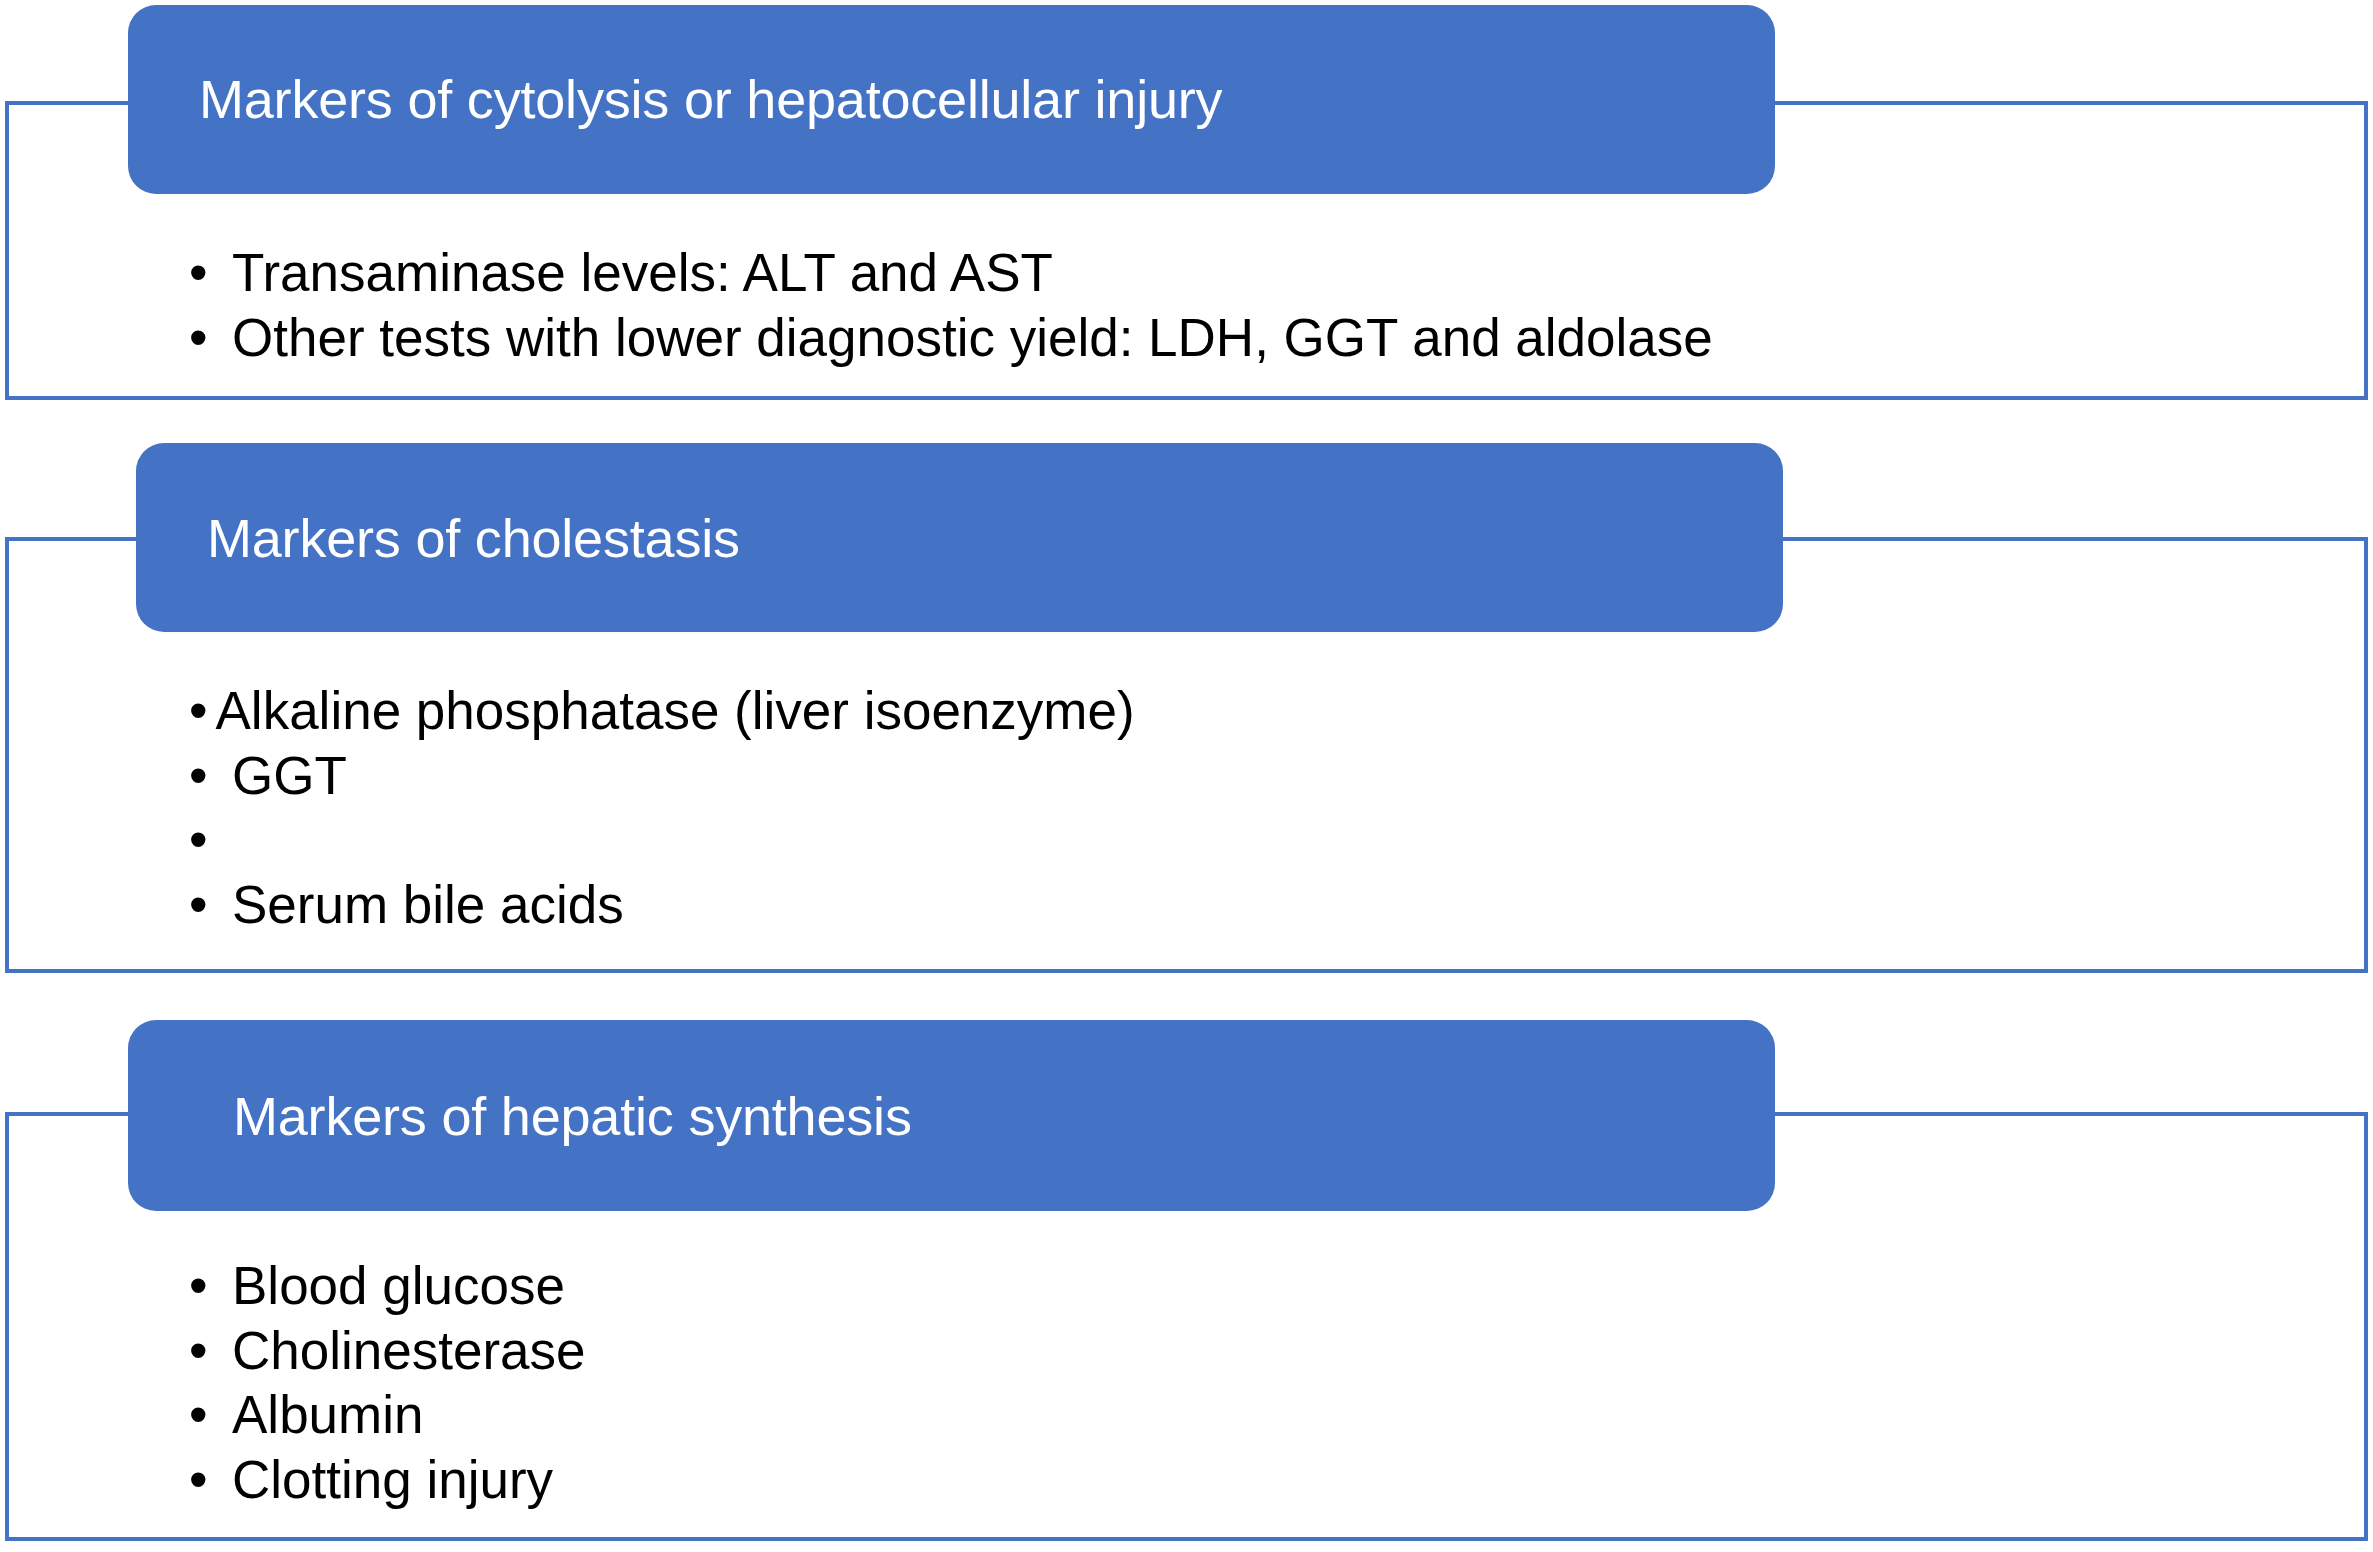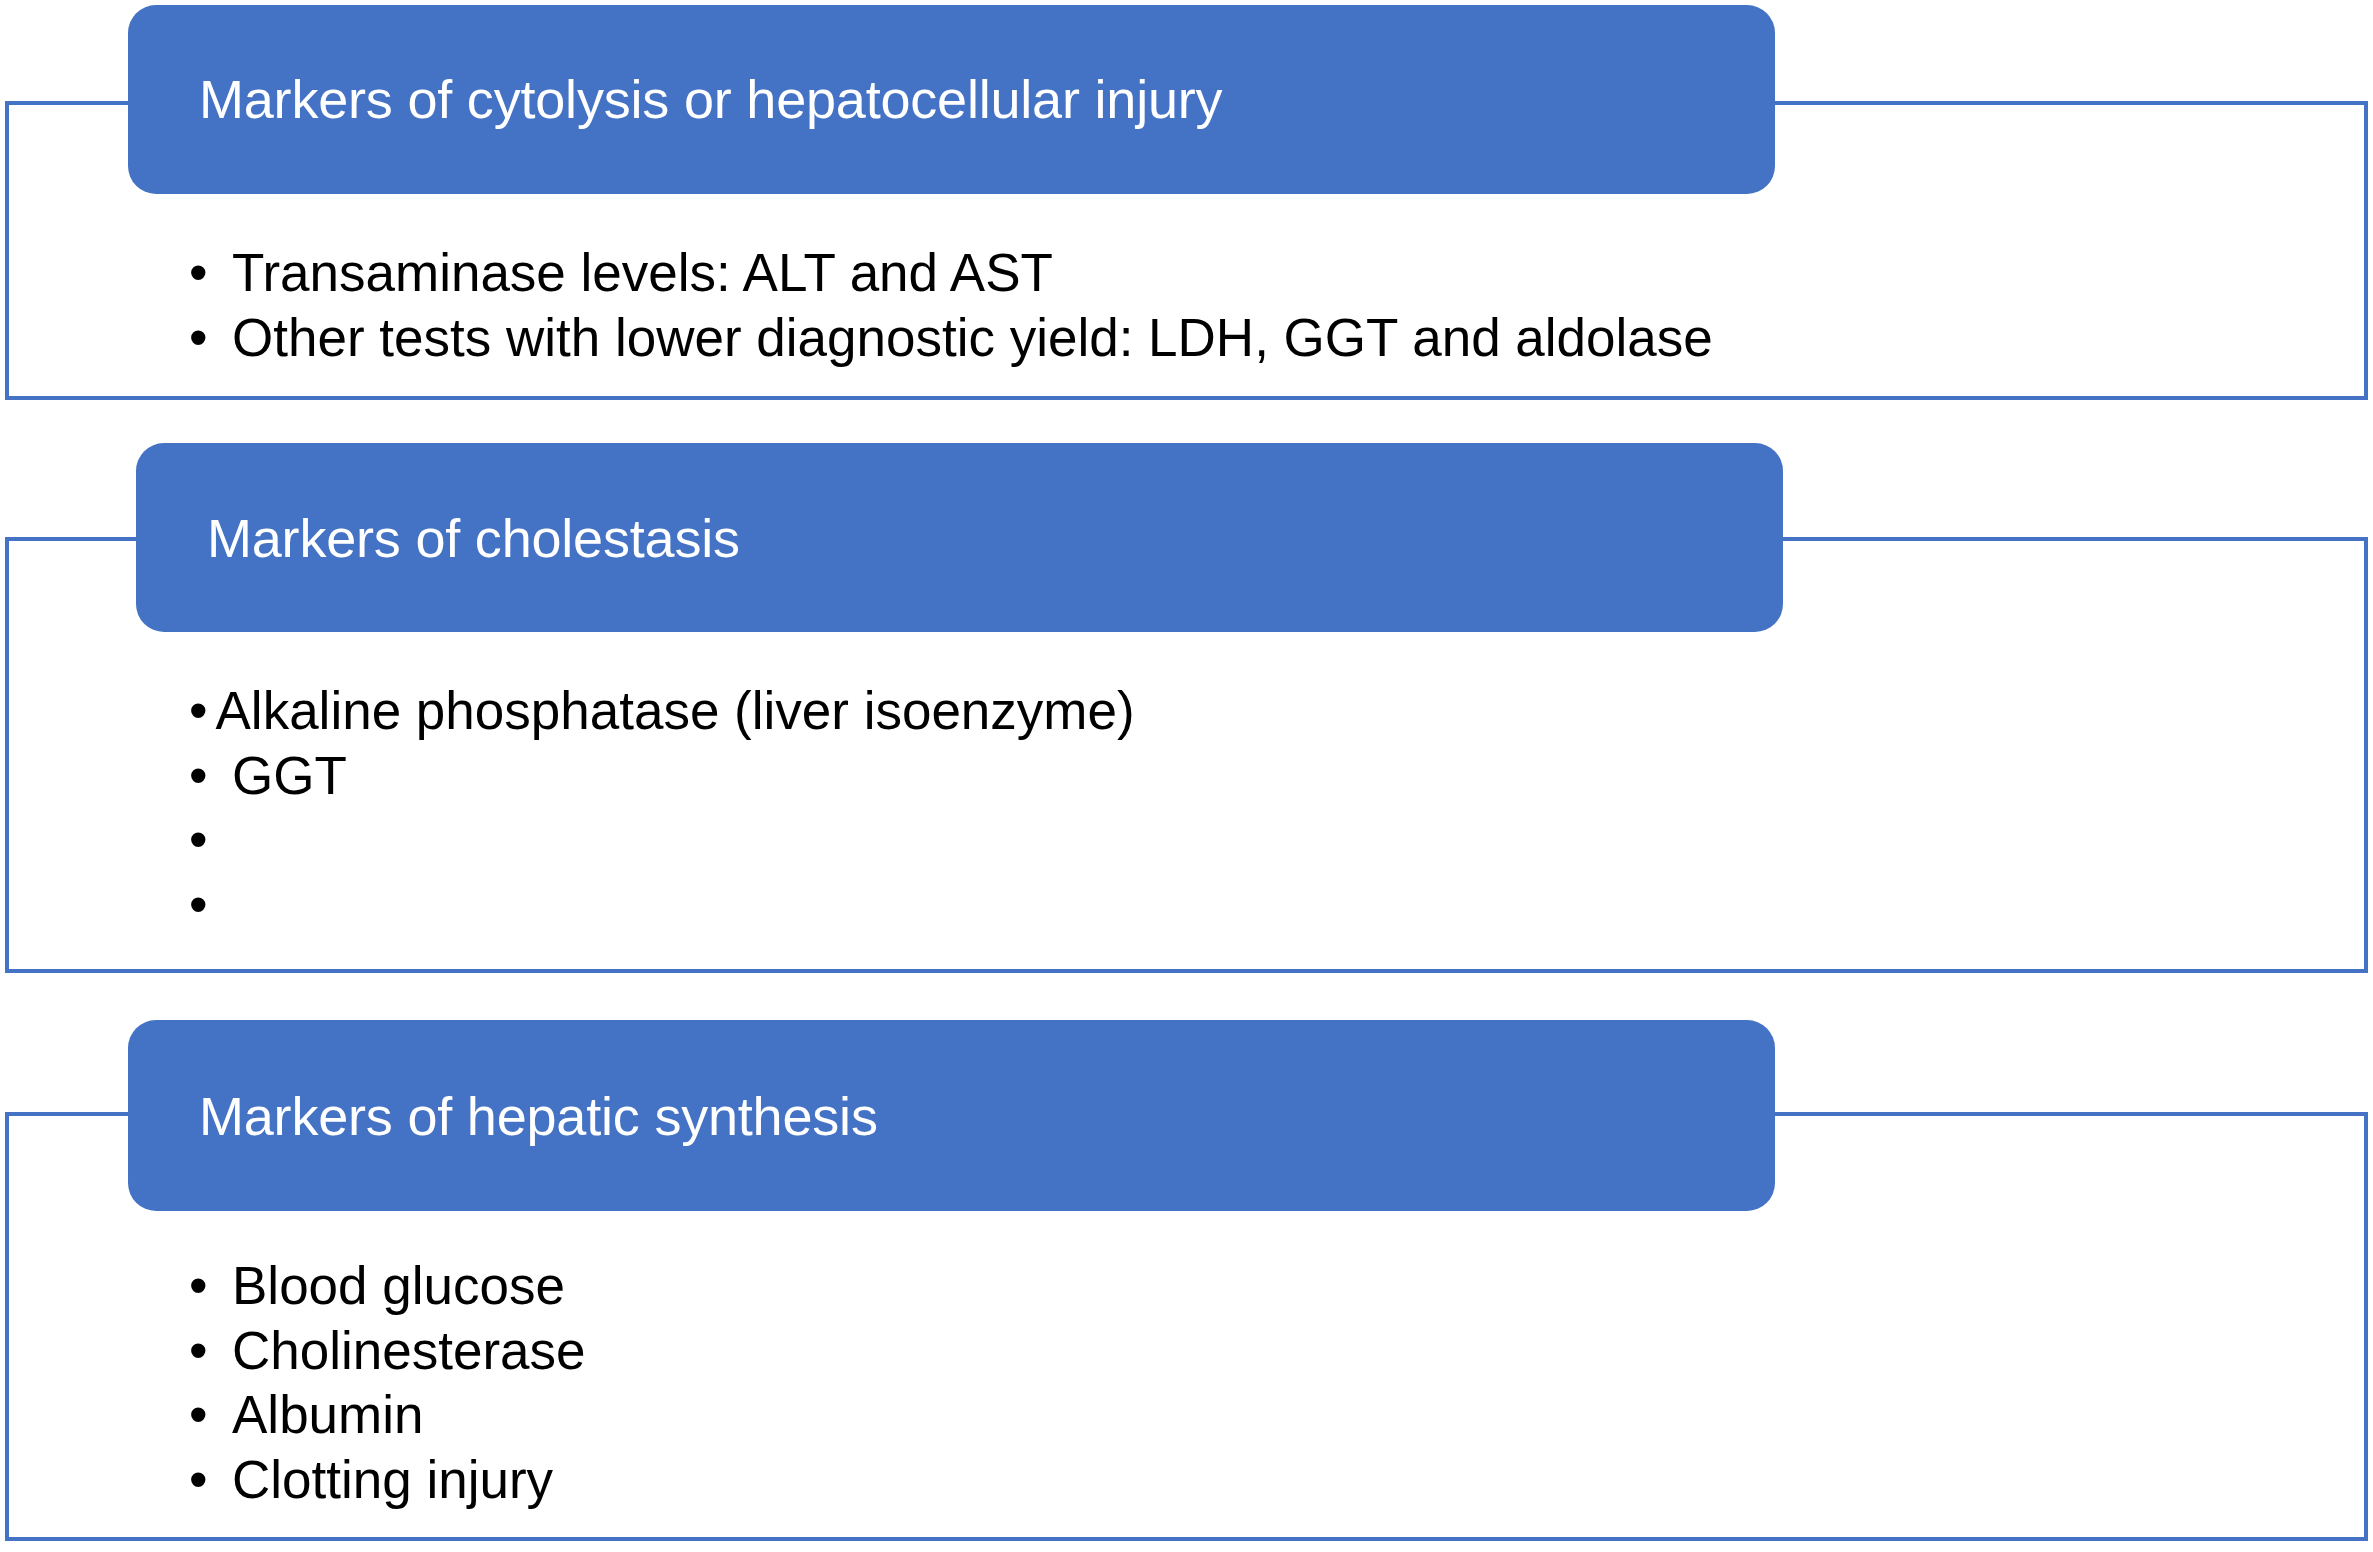--- a/index.html
+++ b/index.html
@@ -84,21 +84,21 @@
   #header-1 { left: 128px; top: 4.7px;    width: 1647px; height: 189px; }
   #list-1   { left: 189px; top: 241px; }
 
   
   #body-2   { left: 4.7px;   top: 537px;  width: 2363px; height: 436px; }
   #header-2 { left: 136px; top: 443px;  width: 1647px; height: 189px; }
   #list-2   { left: 189px; top: 679px; }
 
   
   #body-3   { left: 4.7px;   top: 1112px; width: 2363px; height: 429px; }
-  #header-3 { left: 128px; top: 1020px; width: 1647px; height: 191px; }
+  #header-3 { left: 128px; top: 1020px; width: 1647px; height: 191px; padding-left: 34px; }
   #list-3   { left: 189px; top: 1254px; }
 </style>
 </head>
 <body>
 
 <div class="diagram">
 
   <div class="group-body" id="body-1"></div>
 
   <div class="bullet-list" id="list-1">
@@ -125,20 +125,21 @@
     </div>
     <div class="bullet-item">
       <span class="bullet-mark">•</span>
       <span class="bullet-text">GGT</span>
     </div>
     <div class="bullet-item">
       <span class="bullet-mark">•</span>
     </div>
     <div class="bullet-item">
       <span class="bullet-mark">•</span>
+      <span class="bullet-text">Serum bile acids</span>
     </div>
   </div>
 
   <div class="group-header" id="header-2">
     <span class="group-header-label">Markers of cholestasis</span>
   </div>
 
   <div class="group-body" id="body-3"></div>
 
   <div class="bullet-list" id="list-3">

